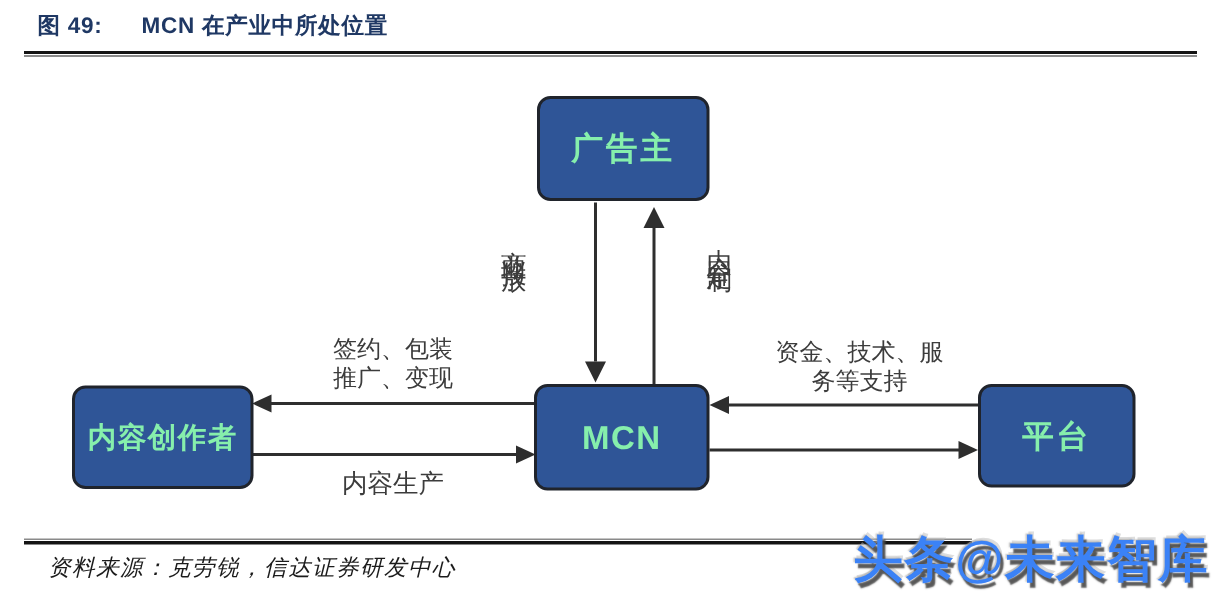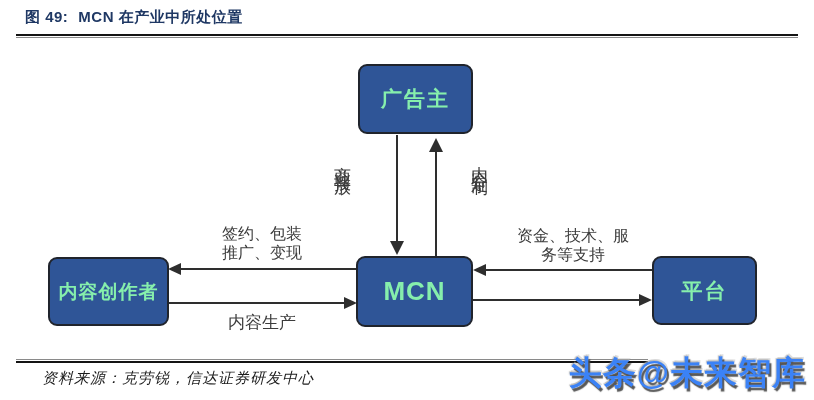--- a/index.html
+++ b/index.html
@@ -15,21 +15,21 @@
   
   .fig-title {
     position: absolute;
     left: 25px; top: 8px;
     font-size: 15px;
     font-weight: bold;
     color: #1F3864;
     letter-spacing: 0.5px;
     white-space: nowrap;
   }
-  .fig-title .fig-label { margin-right: 10px; }
+  .fig-title .fig-label { margin-right: 26px; }
   .rule {
     position: absolute;
     height: 4px;
     background: linear-gradient(to bottom, #8a8a8a 0, #8a8a8a 1px, #ffffff 1px, #ffffff 2px, #141414 2px, #141414 4px);
   }
   #title-rule { left: 16px; top: 34px; width: 782px;
     background: linear-gradient(to bottom, #141414 0, #141414 2px, #ffffff 2px, #ffffff 3px, #8a8a8a 3px, #8a8a8a 4px);
   }
   #footer-rule { left: 16px; top: 359px; width: 632px; }
   
@@ -39,21 +39,21 @@
     border: 2px solid #20242C;
     border-radius: 9px;
     color: #86efac;
     font-weight: bold;
     display: flex;
     align-items: center;
     justify-content: center;
     white-space: nowrap;
   }
   #node-advertiser { left: 358px; top: 64px;  width: 115px; height: 70px; font-size: 21px; letter-spacing: 2px; }
-  #node-mcn        { left: 356px; top: 256px; width: 117px; height: 71px; font-size: 26px; letter-spacing: 1px; }
+  #node-mcn        { left: 356px; top: 256px; width: 117px; height: 71px; font-size: 22px; letter-spacing: 1px; }
   #node-creator    { left: 48px;  top: 257px; width: 121px; height: 69px; font-size: 19px; letter-spacing: 1px; }
   #node-platform   { left: 652px; top: 256px; width: 105px; height: 69px; font-size: 21px; letter-spacing: 2px; }
   
   .hline { position: absolute; height: 2px; background: #2e2e2e; }
   .vline { position: absolute; width: 2px;  background: #2e2e2e; }
   .arr { position: absolute; width: 0; height: 0; }
   .arr.left  { border-top: 6px solid transparent; border-bottom: 6px solid transparent; border-right: 13px solid #2e2e2e; }
   .arr.right { border-top: 6px solid transparent; border-bottom: 6px solid transparent; border-left: 13px solid #2e2e2e; }
   .arr.up    { border-left: 7px solid transparent; border-right: 7px solid transparent; border-bottom: 14px solid #2e2e2e; }
   .arr.down  { border-left: 7px solid transparent; border-right: 7px solid transparent; border-top: 14px solid #2e2e2e; }
@@ -75,21 +75,21 @@
   }
   #label-commercial { left: 334px; top: 153px; }
   #label-custom     { left: 471px; top: 153px; }
   #label-sign       { left: 182px; top: 224px; width: 160px; }
   #label-produce    { left: 182px; top: 313px; width: 160px; font-size: 17px; }
   #label-support    { left: 478px; top: 226px; width: 190px; }
   #label-resource   { left: 470px; top: 311px; width: 180px; font-size: 17px; }
   
   .source-line {
     position: absolute;
-    left: 42px; top: 369px;
+    left: 32px; top: 369px;
     font-family: "Liberation Serif", "DejaVu Serif", serif;
     font-style: italic;
     font-size: 15px;
     color: #1b1b1b;
     letter-spacing: 1px;
     white-space: nowrap;
   }
   .watermark {
     position: absolute;
     right: 8px; top: 351px;

